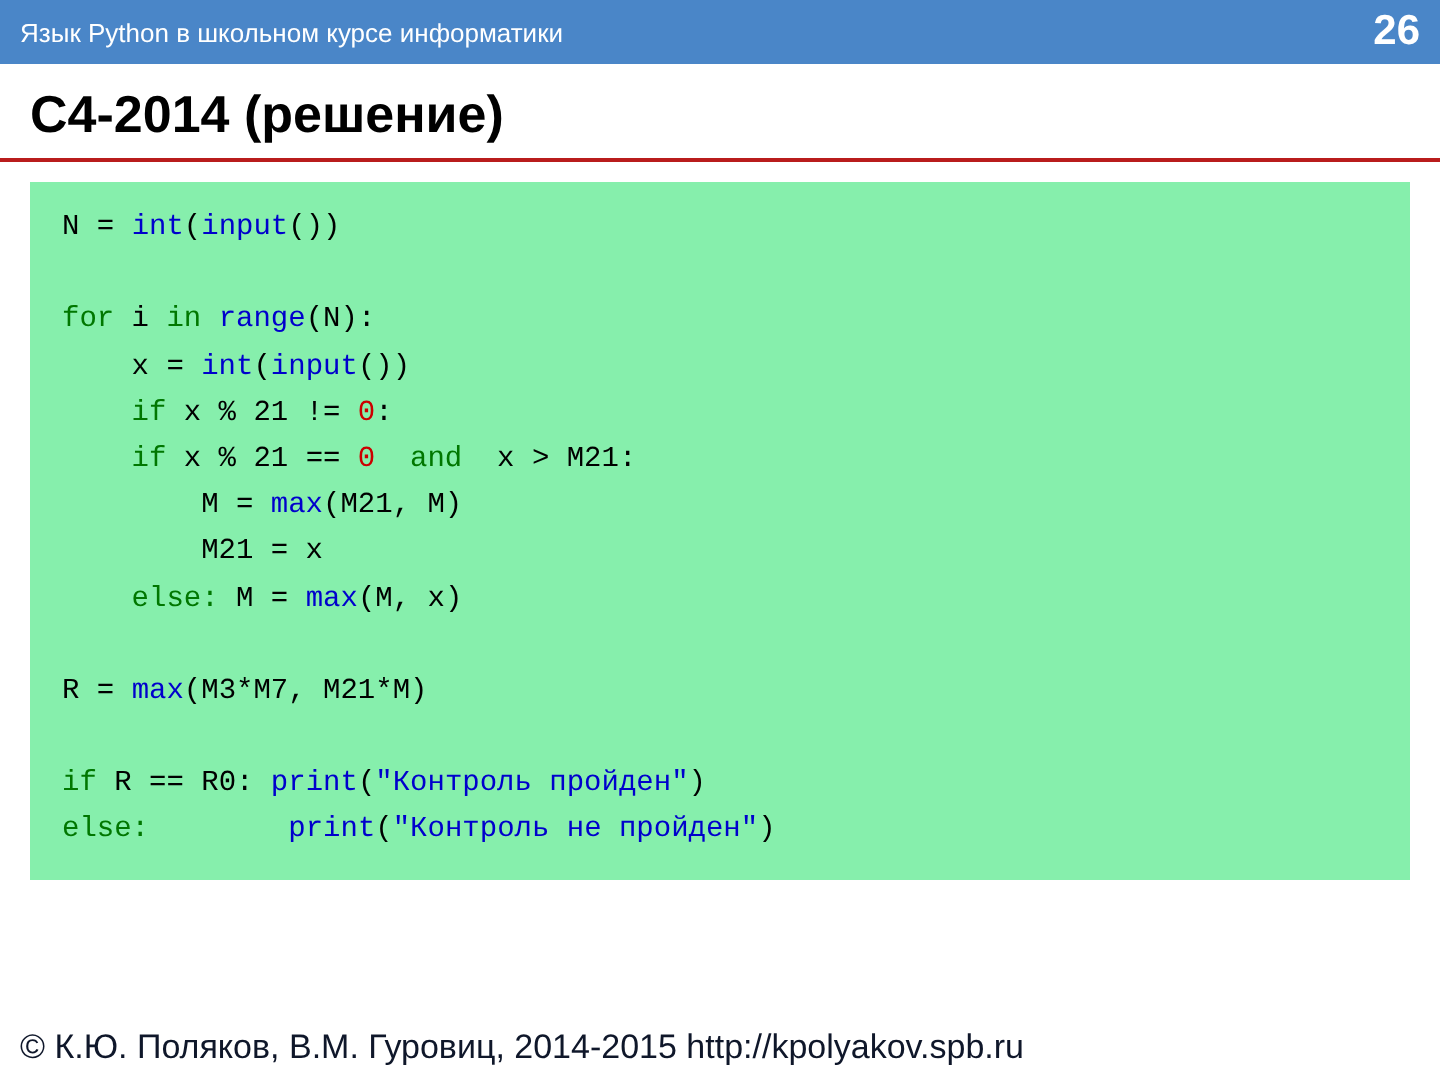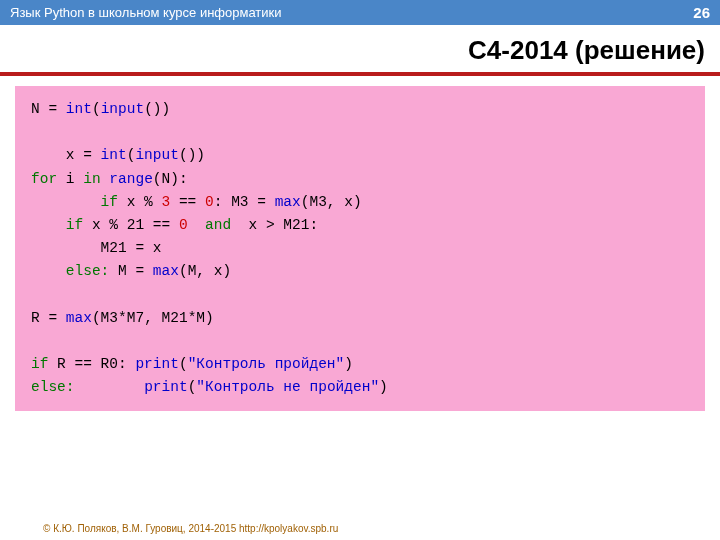--- a/index.html
+++ b/index.html
@@ -15,53 +15,51 @@
       background: #4a86c8;
       color: #fff;
       font-size: 13px;
       padding: 4px 10px;
       display: flex;
       justify-content: space-between;
       align-items: center;
     }
 
     .slide-number {
-      font-size: 15px;
+      font-size: 21px;
       font-weight: bold;
     }
 
     .title-area {
       padding: 10px 15px 6px 15px;
-      border-bottom: 4px solid #b91c1c;
-      text-align: right;
+      border-bottom: 2px solid #b91c1c;
     }
 
     .title-area h1 {
       font-size: 26px;
       font-weight: bold;
       color: #000;
     }
 
     .code-area {
-      background: #f9a8d4;
+      background: #86efac;
       margin: 10px 15px;
       padding: 12px 16px;
       font-family: 'Courier New', Courier, monospace;
       font-size: 14.5px;
       line-height: 1.6;
       border: none;
     }
 
     .footer {
       position: absolute;
       bottom: 6px;
       left: 10px;
-      font-size: 10px;
-      color: #a16207;
-      margin-left: 33px;
+      font-size: 17px;
+      color: #0f172a;
     }
 
     
     .kw { color: #007700; font-weight: normal; } 
     .blue { color: #0000cc; } 
     .black { color: #000000; }
     .red { color: #cc0000; } 
     .str { color: #0000cc; }
 
     .code-line { display: block; white-space: pre; }
@@ -80,30 +78,31 @@
   <h1>C4-2014 (решение)</h1>
 </div>
 
 <div class="code-area">
 
   <span class="code-line"><span class="black">N = </span><span class="blue">int</span><span class="black">(</span><span class="blue">input</span><span class="black">())</span></span>
 
 
   <span class="code-line"> </span>
 
+  <span class="code-line"><span class="kw">for</span><span class="black"> i </span><span class="kw">in</span><span class="black"> </span><span class="blue">range</span><span class="black">(N):</span></span>
+
   <span class="code-line indent1"><span class="black">x = </span><span class="blue">int</span><span class="black">(</span><span class="blue">input</span><span class="black">())</span></span>
 
-  <span class="code-line"><span class="kw">for</span><span class="black"> i </span><span class="kw">in</span><span class="black"> </span><span class="blue">range</span><span class="black">(N):</span></span>
+  <span class="code-line indent1"><span class="kw">if</span><span class="black"> x % 21 != </span><span class="red">0</span><span class="black">:</span></span>
 
-
-  <span class="code-line indent2"><span class="kw">if</span><span class="black"> x % </span><span class="red">3</span><span class="black"> == </span><span class="red">0</span><span class="black">: M3 = </span><span class="blue">max</span><span class="black">(M3, x)</span></span>
 
 
   <span class="code-line indent1"><span class="kw">if</span><span class="black"> x % 21 == </span><span class="red">0</span><span class="black">  </span><span class="kw">and</span><span class="black">  x &gt; M21:</span></span>
 
+  <span class="code-line indent2"><span class="black">M = </span><span class="blue">max</span><span class="black">(M21, M)</span></span>
 
   <span class="code-line indent2"><span class="black">M21 = x</span></span>
 
   <span class="code-line indent1"><span class="kw">else:</span><span class="black"> M = </span><span class="blue">max</span><span class="black">(M, x)</span></span>
 
   <span class="code-line"> </span>
 
 
   <span class="code-line"><span class="black">R = </span><span class="blue">max</span><span class="black">(M3*M7, M21*M)</span></span>
 

